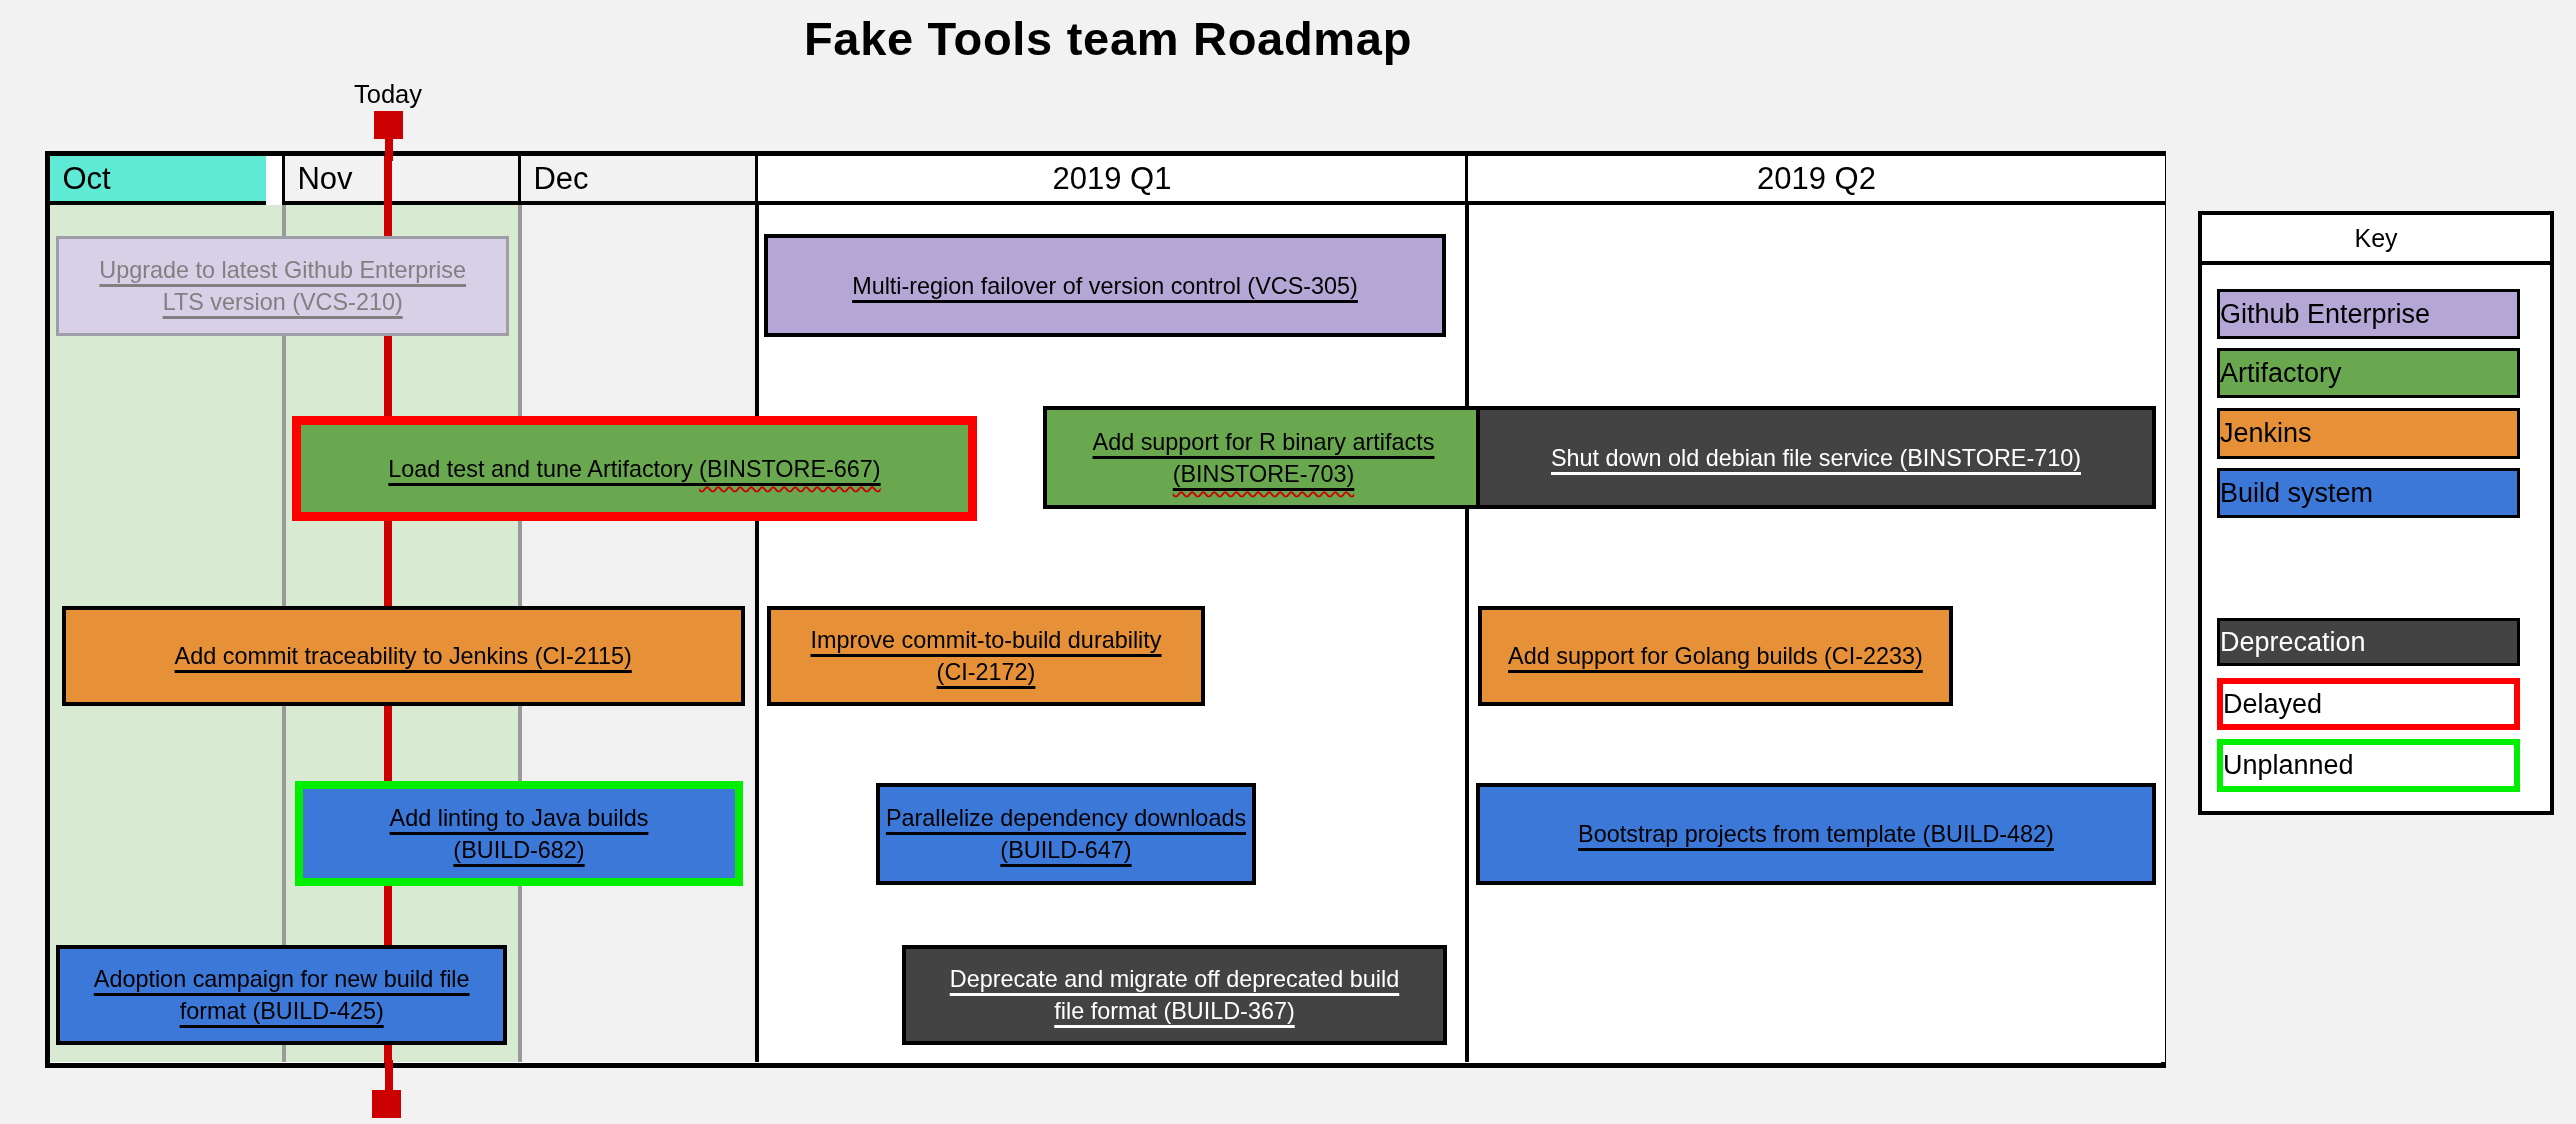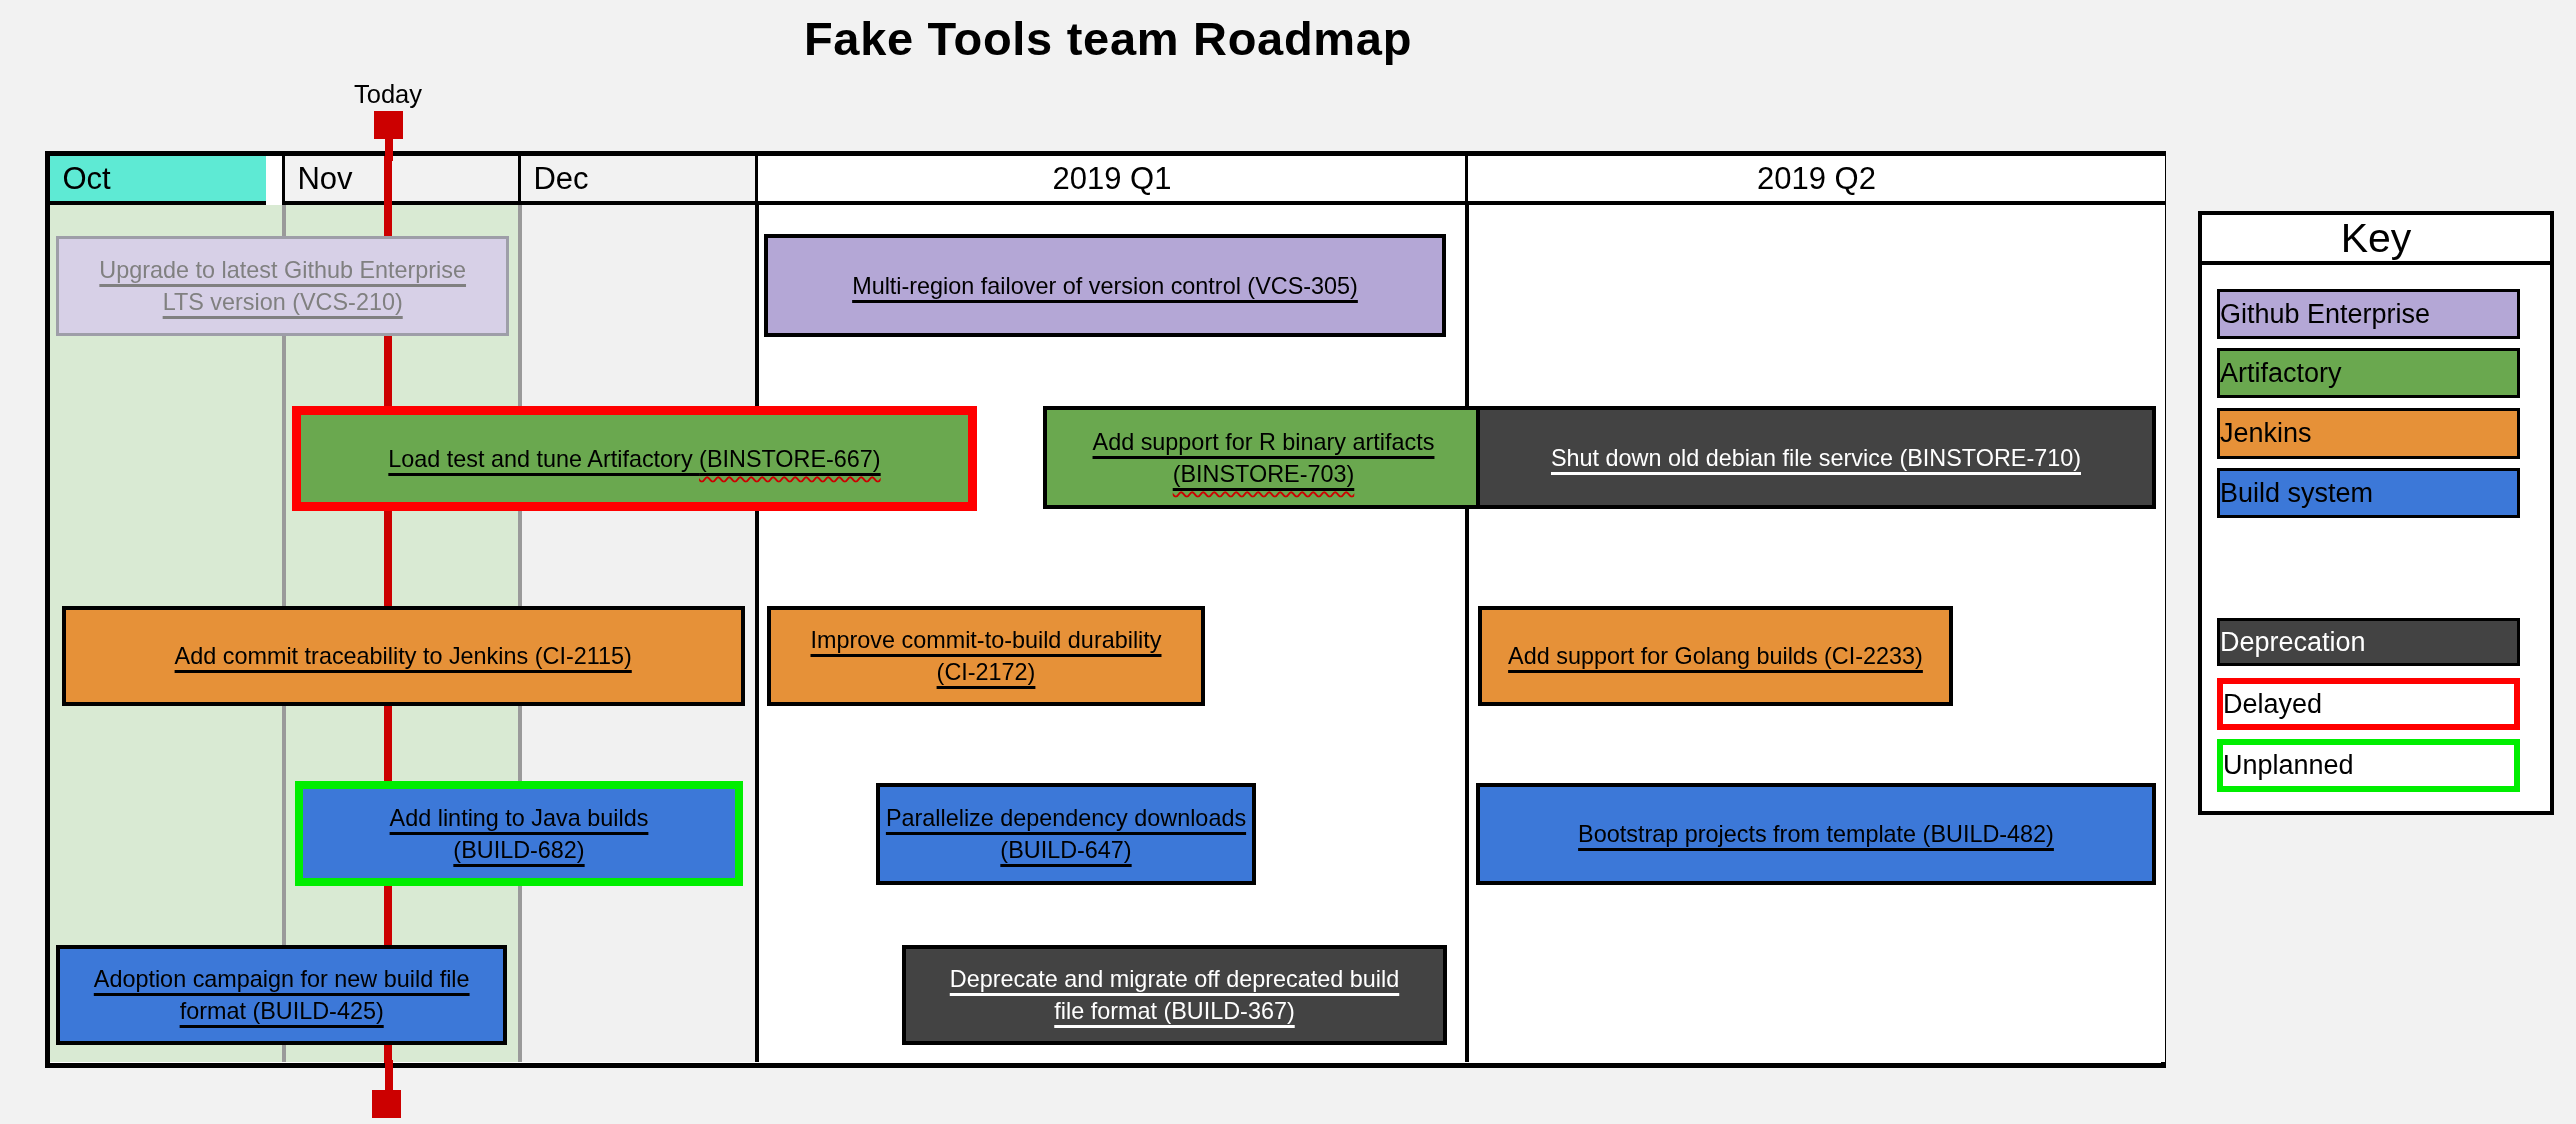--- a/index.html
+++ b/index.html
@@ -26,21 +26,21 @@
   #sqBot{left:372px;top:1090px}
   .bar{position:absolute;box-sizing:border-box;display:flex;flex-direction:column;
        align-items:center;justify-content:center;text-align:center;font-size:23.4px;line-height:32px}
   .bl{white-space:nowrap}
   .lnk{text-decoration:underline;text-decoration-thickness:2.8px;text-underline-offset:5.5px;cursor:pointer}
   .wavy{text-decoration-line:underline;text-decoration-style:wavy;text-decoration-color:#cc0000;
         text-decoration-thickness:2.1px;text-underline-offset:9px}
   .key{position:absolute;left:2198px;top:211px;width:356px;height:604px;box-sizing:border-box;
        border:4.1px solid #000;background:#fff}
   .key-title{height:46px;border-bottom:4.1px solid #000;display:flex;align-items:center;
-             justify-content:center;font-size:41px}
+             justify-content:center;font-size:25px}
   .key-item{position:absolute;left:15px;width:303px;box-sizing:border-box;display:flex;
             align-items:center;justify-content:flex-start;font-size:27px}
 </style>
 </head>
 <body>
 
 <div class="stage">
 
   <h1 class="title">Fake Tools team Roadmap</h1>
 
@@ -73,21 +73,21 @@
       </div>
     <div class="today-line-in"></div>
     <div class="layer" id="bars">
         <div class="bar" style="left: 6.2px; top: 80px; width: 453px; height: 100px; background: rgb(215, 208, 231); border: 3.4px solid rgb(158, 158, 168); color: rgb(128, 128, 128);">
           <div class="bl"><span class="lnk">Upgrade to latest Github Enterprise</span></div>
           <div class="bl"><span class="lnk">LTS version (VCS-210)</span></div>
         </div>
         <div class="bar" style="left: 714px; top: 78px; width: 682px; height: 103px; background: rgb(180, 167, 214); border: 4.1px solid rgb(0, 0, 0); color: rgb(0, 0, 0);">
           <div class="bl"><span class="lnk">Multi-region failover of version control (VCS-305)</span></div>
         </div>
-        <div class="bar" style="left: 242px; top: 250px; width: 685px; height: 105px; background: rgb(106, 168, 79); border: 9px solid rgb(255, 0, 0); color: rgb(0, 0, 0);">
+        <div class="bar" style="left: 242px; top: 260px; width: 685px; height: 105px; background: rgb(106, 168, 79); border: 9px solid rgb(255, 0, 0); color: rgb(0, 0, 0);">
           <div class="bl"><span class="lnk">Load test and tune Artifactory <span class="wavy">(BINSTORE-667)</span></span></div>
         </div>
         <div class="bar" style="left: 993px; top: 250px; width: 441px; height: 103px; background: rgb(106, 168, 79); border: 4.1px solid rgb(0, 0, 0); color: rgb(0, 0, 0);">
           <div class="bl"><span class="lnk">Add support for R binary artifacts</span></div>
           <div class="bl"><span class="lnk"><span class="wavy">(BINSTORE-703)</span></span></div>
         </div>
         <div class="bar" style="left: 1426px; top: 250px; width: 680px; height: 103px; background: rgb(67, 67, 67); border: 4.1px solid rgb(0, 0, 0); color: rgb(255, 255, 255);">
           <div class="bl"><span class="lnk">Shut down old debian file service (BINSTORE-710)</span></div>
         </div>
         <div class="bar" style="left: 11.7px; top: 450px; width: 683px; height: 100px; background: rgb(230, 145, 56); border: 4.1px solid rgb(0, 0, 0); color: rgb(0, 0, 0);">

